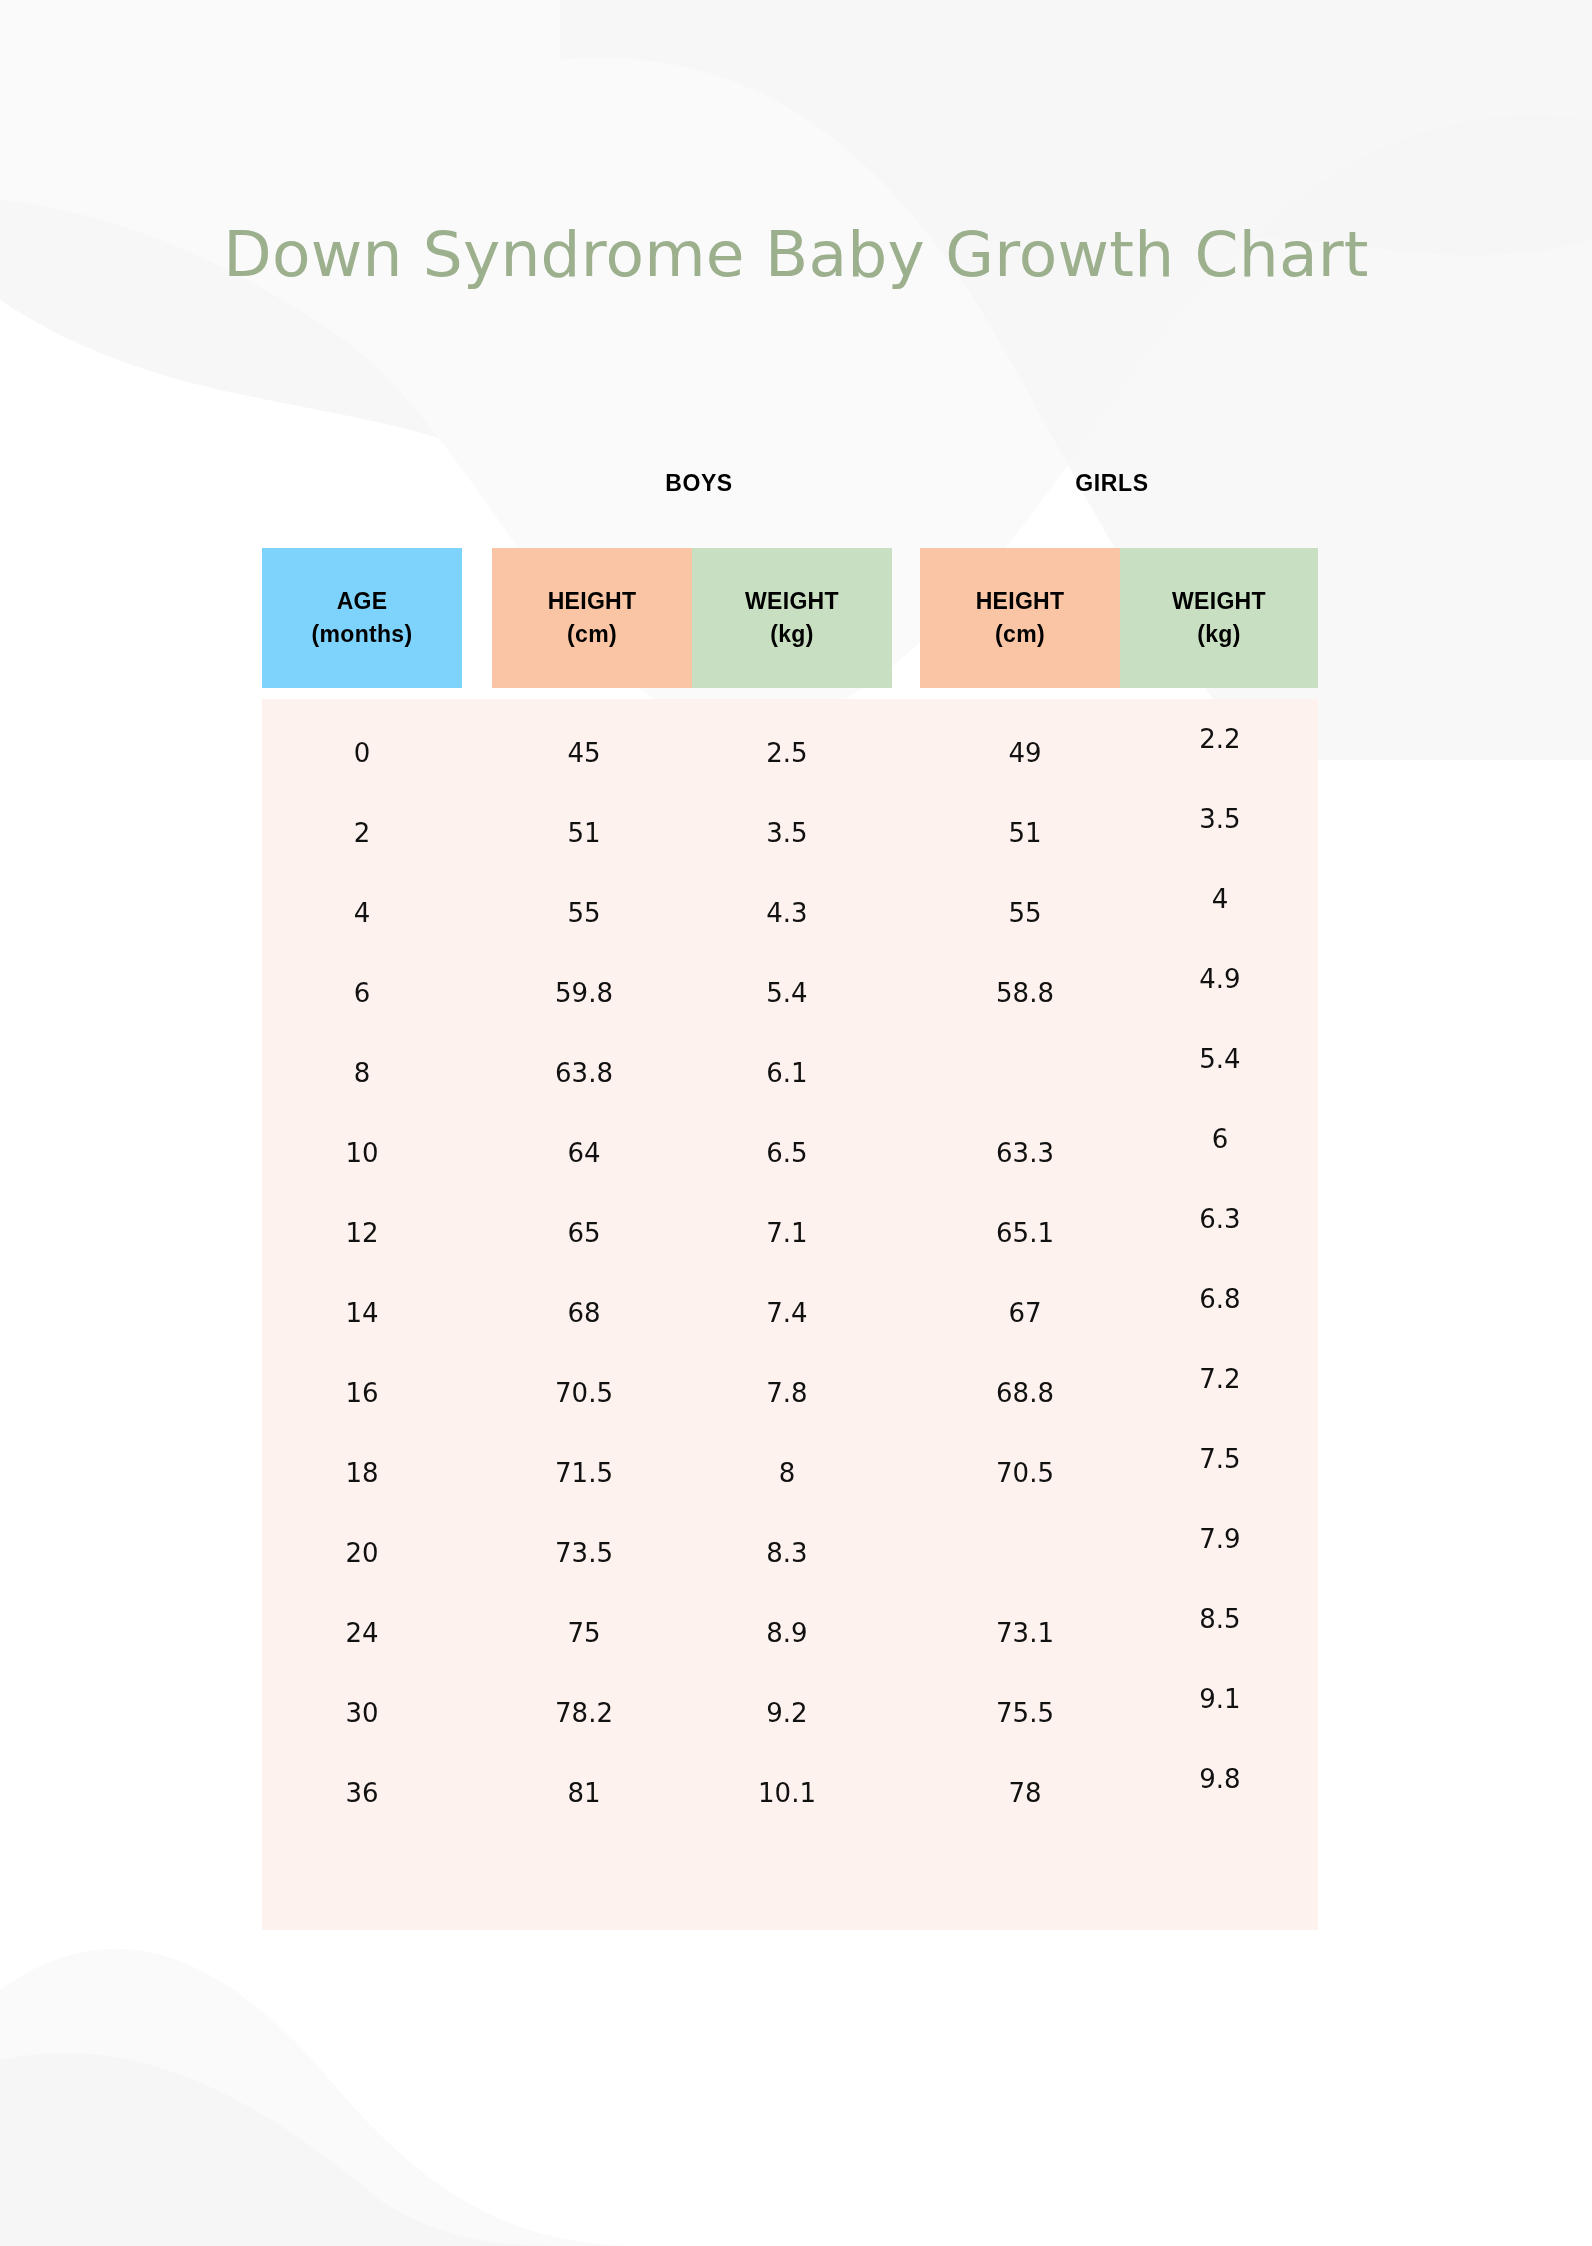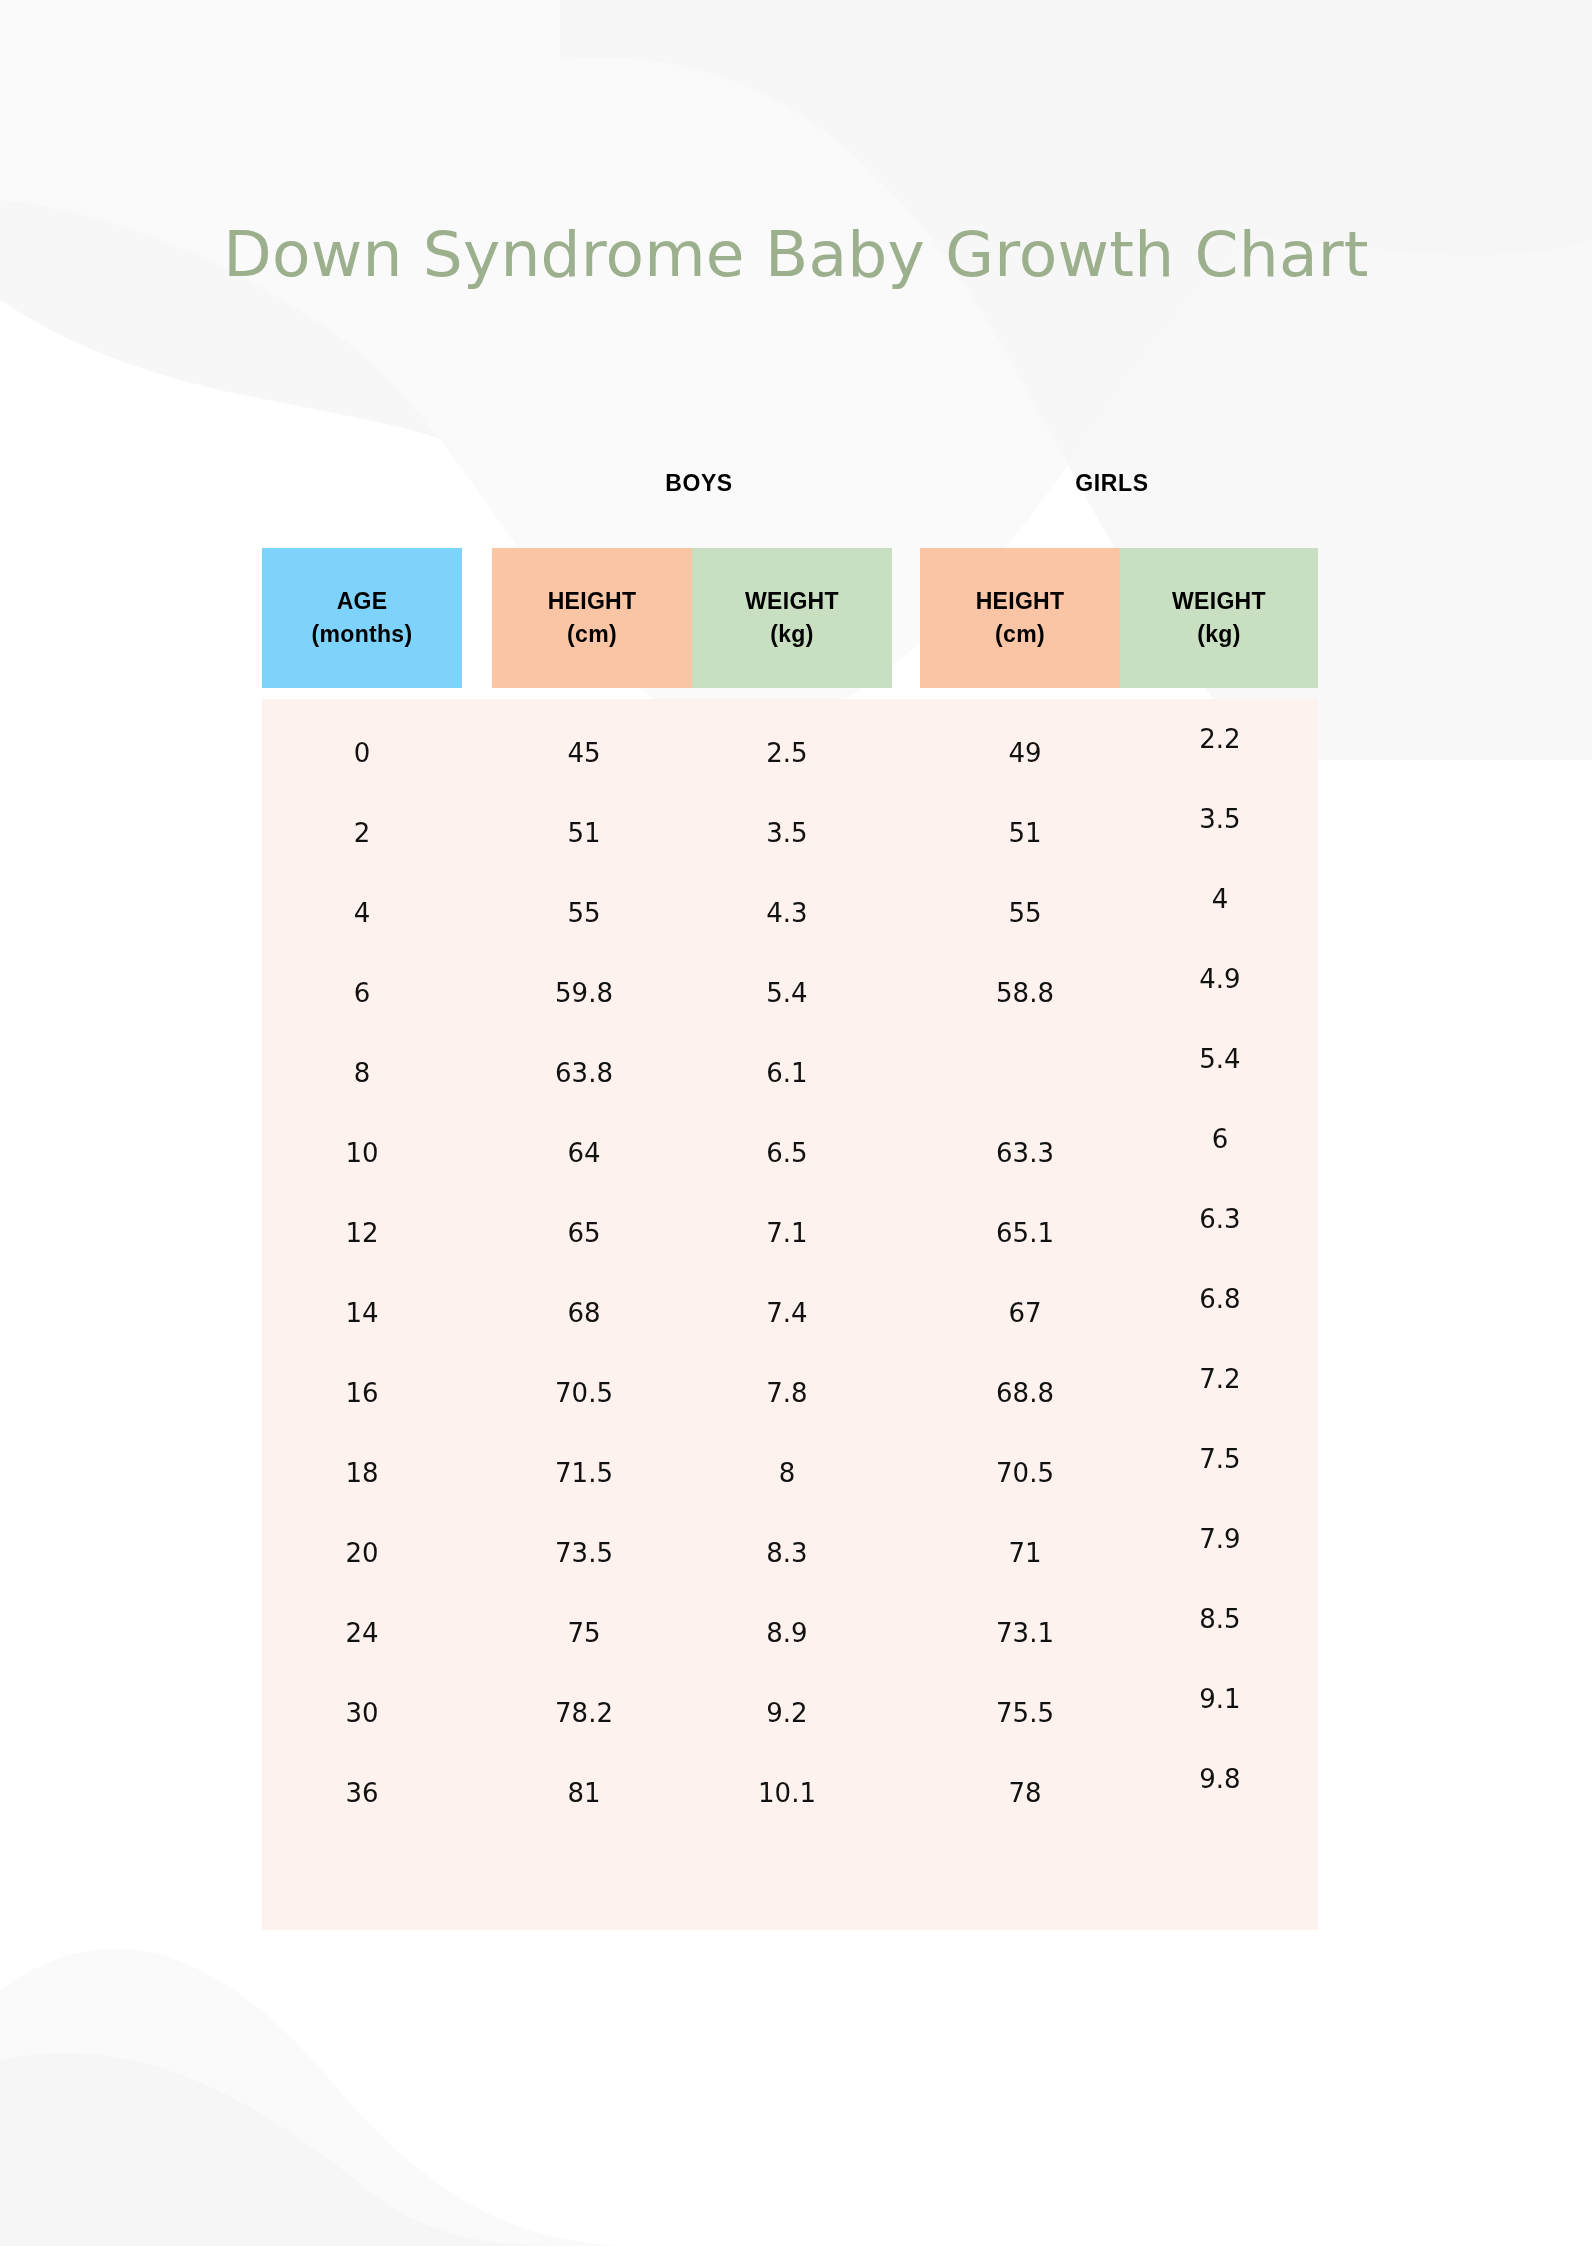--- a/index.html
+++ b/index.html
@@ -229,21 +229,20 @@
         <div class="cell cell-age">18</div>
         <div class="cell cell-bh">71.5</div>
         <div class="cell cell-bw">8</div>
         <div class="cell cell-gh">70.5</div>
         <div class="cell cell-gw">7.5</div>
       </div>
       <div class="data-row" style="top: 814px;">
         <div class="cell cell-age">20</div>
         <div class="cell cell-bh">73.5</div>
         <div class="cell cell-bw">8.3</div>
-        <div class="cell cell-gh">71</div>
         <div class="cell cell-gw">7.9</div>
       </div>
       <div class="data-row" style="top: 894px;">
         <div class="cell cell-age">24</div>
         <div class="cell cell-bh">75</div>
         <div class="cell cell-bw">8.9</div>
         <div class="cell cell-gh">73.1</div>
         <div class="cell cell-gw">8.5</div>
       </div>
       <div class="data-row" style="top: 974px;">

